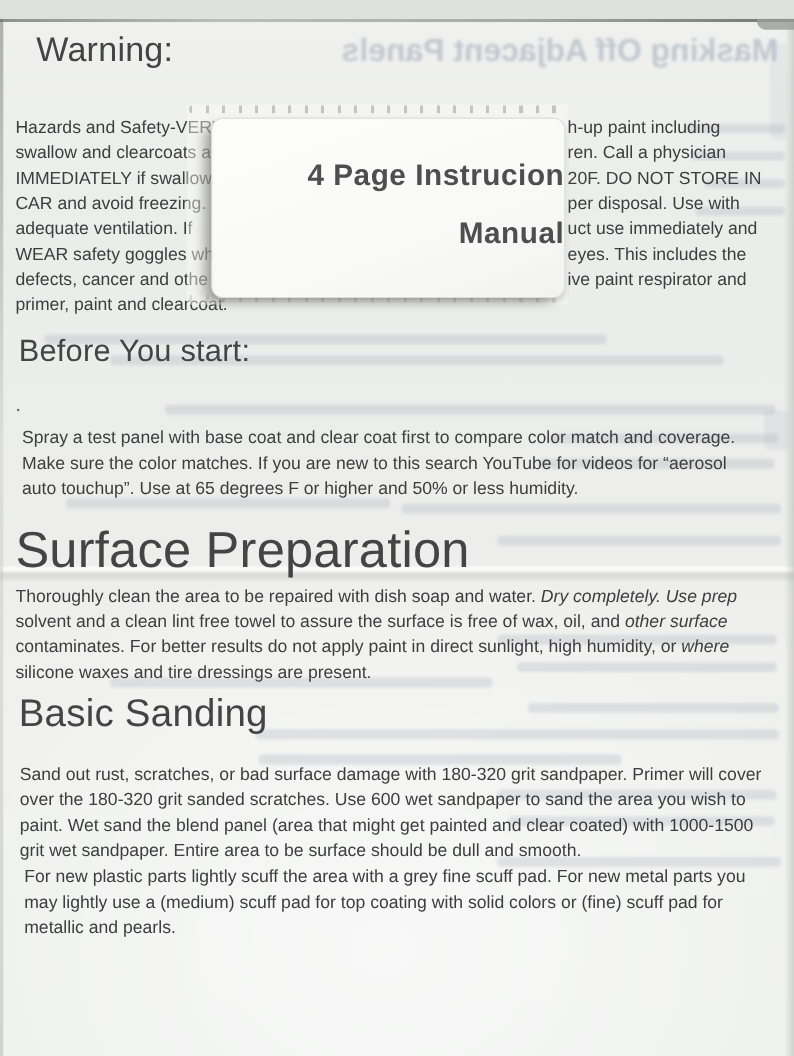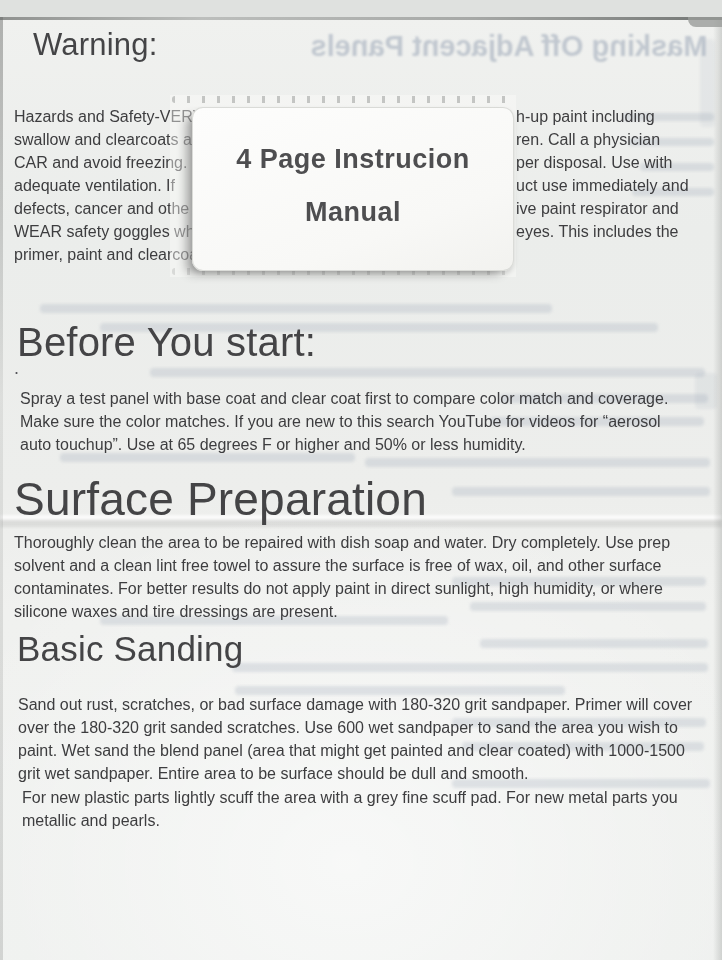--- a/index.html
+++ b/index.html
@@ -20,34 +20,34 @@
   .edge-corner{position:absolute;right:0;top:0;width:34px;height:10px;z-index:8;background:#9a9c9a;opacity:.8;border-bottom-left-radius:8px;}
   .edge-left{position:absolute;left:0;top:0;width:3px;height:960px;z-index:8;background:linear-gradient(180deg,rgba(110,112,110,.5),rgba(150,152,150,.18) 40%,rgba(130,132,130,.28));}
   .edge-right{position:absolute;right:0;top:0;width:9px;height:960px;z-index:7;background:linear-gradient(270deg,rgba(125,128,126,.28),rgba(0,0,0,0));}
   
   .crease-hi{position:absolute;left:0;top:498px;width:722px;height:5px;background:rgba(255,255,255,.7);filter:blur(1px);z-index:1;}
   .crease-sh{position:absolute;left:0;top:503px;width:722px;height:7px;background:rgba(110,112,114,.14);filter:blur(1.5px);z-index:1;}
 
   
   .hd{position:absolute;font-weight:400;color:#444446;letter-spacing:.2px;white-space:nowrap;z-index:2;}
   .hd-warning{left:33px;top:10px;font-size:31px;}
-  .hd-before{left:17px;top:303px;font-size:40px;}
+  .hd-before{left:17px;top:286px;font-size:28px;}
   .hd-surface{left:14px;top:455px;font-size:46px;}
   .hd-sanding{left:17px;top:612px;font-size:35px;text-align:center;}
 
   
   .para{position:absolute;z-index:2;font-size:16px;line-height:23px;white-space:nowrap;}
   .para .t-line{height:23px;position:relative;}
   .p-warning{left:14px;top:88px;width:708px;}
   .p-warning .frag-right{position:absolute;left:502px;top:0;}
   .p-before{left:20px;top:370px;}
   .p-surface{left:14px;top:514px;}
   .p-sand1{left:18px;top:676px;}
   .p-sand2{left:22px;top:769px;}
-  .it{}
+  .it{font-style:italic;}
   .stray{position:absolute;left:14px;top:341px;font-size:18px;color:#55555a;z-index:2;}
 
   
   .ghost-heading{
     position:absolute;left:300px;top:13px;width:418px;z-index:1;
     font-size:29px;font-weight:600;color:rgba(148,160,178,.50);
     text-align:center;transform:scaleX(-1);filter:blur(1.3px);white-space:nowrap;
   }
   .ghost-line{position:absolute;z-index:1;background:rgba(154,166,182,.26);border-radius:4px;filter:blur(1.6px);}
 
@@ -56,21 +56,21 @@
   .perf{position:absolute;left:2px;width:340px;height:7px;border-radius:3px;
     background:repeating-linear-gradient(90deg,rgba(148,150,148,.5) 0 3px,rgba(0,0,0,0) 3px 15px);}
   .perf-top{top:1px;}
   .perf-bottom{top:173px;opacity:.55;}
   .sticker{
     position:absolute;left:22px;top:12px;width:320px;height:162px;
     background:linear-gradient(160deg,#fdfdfc 0%,#f8f8f6 70%,#f2f2ef 100%);
     border:1px solid rgba(205,206,203,.7);
     border-radius:11px;
     box-shadow:-9px 6px 10px -3px rgba(75,76,75,.45), 0 3px 5px rgba(0,0,0,.12);
-    text-align:center;color:#4e4e50;font-weight:700;
+    text-align:right;color:#4e4e50;font-weight:700;
   }
   .sticker .l1{margin-top:36px;font-size:27px;letter-spacing:.5px;}
   .sticker .l2{margin-top:22px;font-size:27px;letter-spacing:.5px;}
 </style>
 </head>
 <body>
 
 <div class="page">
 
   <div class="edge-top"></div>
@@ -104,24 +104,25 @@
     <div class="ghost-line" style="left:235px;top:669px;width:330px;height:9px;"></div>
     <div class="ghost-line" style="left:452px;top:701px;width:254px;height:9px;"></div>
     <div class="ghost-line" style="left:462px;top:725px;width:242px;height:9px;"></div>
     <div class="ghost-line" style="left:452px;top:762px;width:258px;height:9px;"></div>
   </div>
 
   <div class="hd hd-warning">Warning:</div>
   <div class="para p-warning">
       <div class="t-line"><span class="frag-left">Hazards and Safety-VERY</span><span class="frag-right">h-up paint including</span></div>
       <div class="t-line"><span class="frag-left">swallow and clearcoats ar</span><span class="frag-right">ren. Call a physician</span></div>
+      <div class="t-line"><span class="frag-left">IMMEDIATELY if swallow</span><span class="frag-right">20F. DO NOT STORE IN</span></div>
       <div class="t-line"><span class="frag-left">CAR and avoid freezing.</span><span class="frag-right">per disposal. Use with</span></div>
       <div class="t-line"><span class="frag-left">adequate ventilation. If</span><span class="frag-right">uct use immediately and</span></div>
+      <div class="t-line"><span class="frag-left">WEAR safety goggles wh</span><span class="frag-right">eyes. This includes the</span></div>
       <div class="t-line"><span class="frag-left">defects, cancer and othe</span><span class="frag-right">ive paint respirator and</span></div>
-      <div class="t-line"><span class="frag-left">WEAR safety goggles wh</span><span class="frag-right">eyes. This includes the</span></div>
       <div class="t-line"><span class="frag-left">primer, paint and clearcoat.</span><span class="frag-right"></span></div>
     </div>
 
   <div class="sticker-wrap">
     <div class="perf perf-top"></div>
     <div class="perf perf-bottom"></div>
     <div class="sticker">
       <div class="l1">4 Page Instrucion</div>
       <div class="l2">Manual</div>
     </div>
@@ -145,16 +146,17 @@
 
   <div class="hd hd-sanding">Basic Sanding</div>
   <div class="para p-sand1">
       <div class="t-line">Sand out rust, scratches, or bad surface damage with 180-320 grit sandpaper. Primer will cover</div>
       <div class="t-line">over the 180-320 grit sanded scratches. Use 600 wet sandpaper to sand the area you wish to</div>
       <div class="t-line">paint. Wet sand the blend panel (area that might get painted and clear coated) with 1000-1500</div>
       <div class="t-line">grit wet sandpaper. Entire area to be surface should be dull and smooth.</div>
     </div>
   <div class="para p-sand2">
       <div class="t-line">For new plastic parts lightly scuff the area with a grey fine scuff pad. For new metal parts you</div>
+      <div class="t-line">may lightly use a (medium) scuff pad for top coating with solid colors or (fine) scuff pad for</div>
       <div class="t-line">metallic and pearls.</div>
     </div>
 
 </div>
 
 </body></html>

